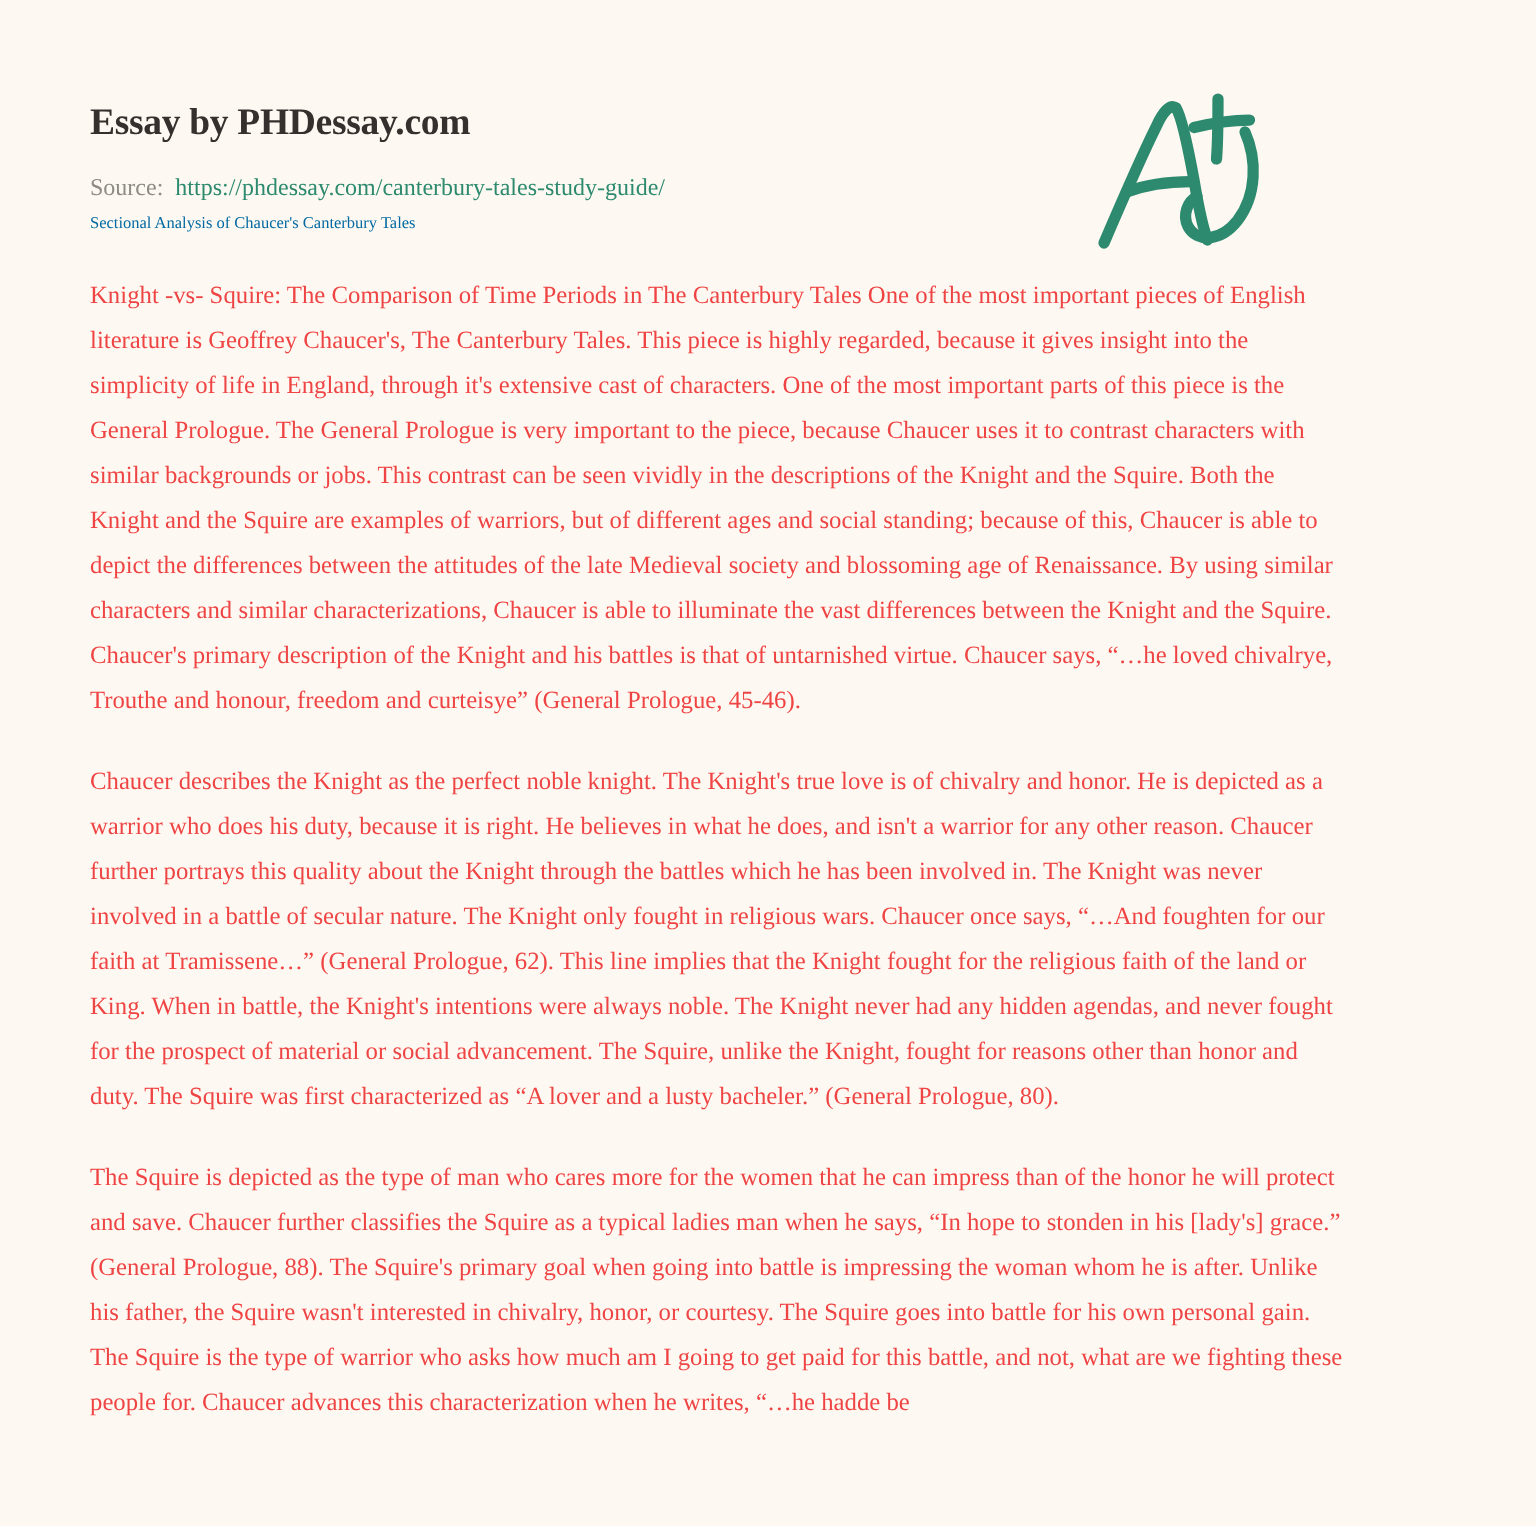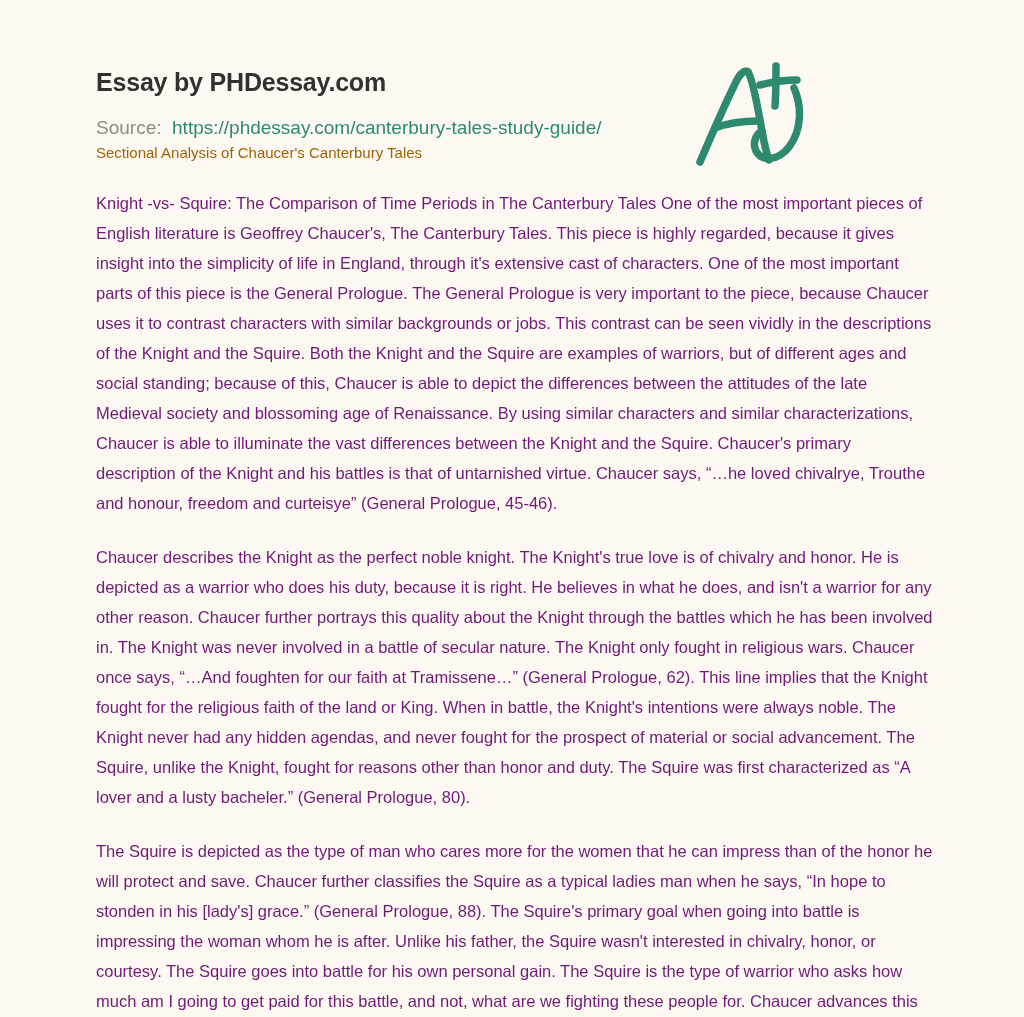--- a/index.html
+++ b/index.html
@@ -13,42 +13,43 @@
     font-family: "Liberation Sans", sans-serif;
     overflow: hidden;
     position: relative;
   }
 
   .page {
     position: relative;
     width: 996px;
     height: 1017px;
     box-sizing: border-box;
-    padding: 0 96px;
+    padding: 0 60px;
+    font-family: Liberation Serif, serif;
   }
 
   
   .header {
     position: relative;
     padding-top: 68px;
     height: 112px;
     box-sizing: border-box;
   }
 
   .brand-line {
     font-size: 25px;
     font-weight: 700;
     color: #35302e;
     letter-spacing: -0.2px;
     line-height: 1.15;
   }
 
   .source-line {
     margin-top: 19px;
-    font-size: 19px;
+    font-size: 16px;
     line-height: 1.3;
     color: #8e8a86;
     white-space: nowrap;
   }
 
   .source-label {
     color: #8e8a86;
   }
 
   .source-url {
@@ -78,36 +79,36 @@
     font-size: 34px;
     font-weight: 700;
     color: #1c1a19;
     letter-spacing: -0.4px;
     line-height: 1.2;
   }
 
   .subtitle {
     margin: 0;
     padding-top: 30px;
-    font-size: 15px;
-    color: #a16207;
+    font-size: 11px;
+    color: #0369a1;
     line-height: 1.4;
   }
 
   
   .article {
     padding-top: 25px;
     width: 838px;
   }
 
   .article p {
     margin: 0 0 24px 0;
     font-size: 16.5px;
     line-height: 30px;
-    color: #701a75;
+    color: #ef4444;
     text-align: left;
   }
 
   .article p:last-child {
     margin-bottom: 0;
   }
 </style>
 </head>
 <body>
 

